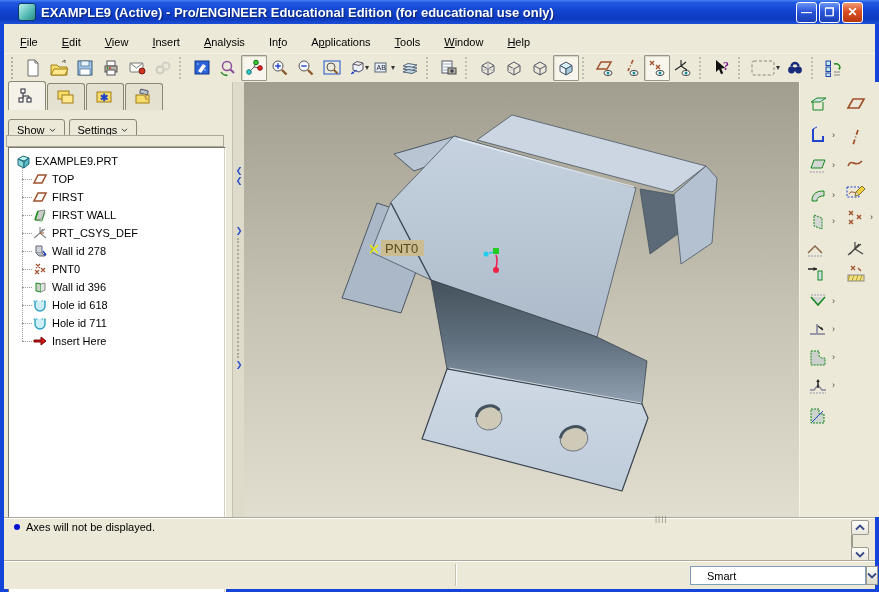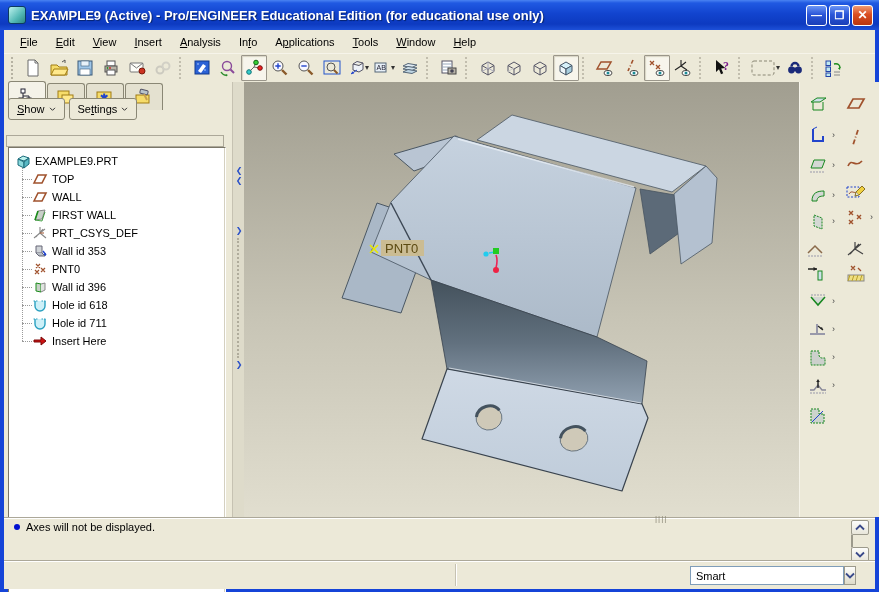--- a/index.html
+++ b/index.html
@@ -1,43 +1,43 @@
 <!DOCTYPE html>
 <html><head>
 <meta charset="utf-8">
 <style>
   html,body{margin:0;padding:0;overflow:hidden;}
   body{width:879px;height:592px;position:relative;font-family:"Liberation Sans",sans-serif;font-size:11px;background:#ece9d8;}
   .win{position:absolute;inset:0;border-left:4px solid #1544d8;border-right:4px solid #1544d8;border-bottom:4px solid #1544d8;box-sizing:border-box;background:#ece9d8;}
   
-  .titlebar{position:absolute;left:-4px;top:0;width:879px;height:30px;display:flex;align-items:center;
-    background:linear-gradient(180deg,#4a83f2 0%,#2059e2 10%,#1244cf 45%,#0d3ac0 80%,#1d50d8 100%);padding:0 6px;box-sizing:border-box;}
+  .titlebar{position:absolute;left:-4px;top:0;width:879px;height:24px;display:flex;align-items:center;
+    background:linear-gradient(180deg,#4a83f2 0%,#2059e2 10%,#1244cf 45%,#0d3ac0 80%,#1d50d8 100%);padding:0 16px;box-sizing:border-box;}
   .appico{width:16px;height:16px;margin:0 5px 0 2px;background:linear-gradient(135deg,#bdf2ee,#52b8b4 60%,#2e8884);border:1px solid #0c3a60;border-radius:3px;flex:0 0 auto;}
   .title{color:#fff;font-weight:bold;font-size:13px;text-shadow:1px 1px 1px #05216b;white-space:nowrap;overflow:hidden;flex:1;}
   .winbtns{display:flex;gap:2px;}
   .wbtn{width:21px;height:21px;border:1px solid #fff;border-radius:3px;color:#fff;font-weight:bold;font-size:11px;line-height:19px;text-align:center;
     background:linear-gradient(180deg,#6a95f5,#2a55d8 45%,#1a3fb8);box-sizing:border-box;}
   .wbtn.close{background:linear-gradient(180deg,#f09a72,#da4e22 45%,#b83610);font-size:12px;}
   
-  .menubar{position:absolute;left:0;top:30px;right:0;height:23px;display:flex;align-items:center;gap:2px;padding-left:8px;border-bottom:1px solid #f6f4ea;}
+  .menubar{position:absolute;left:0;top:30px;right:0;height:23px;display:flex;align-items:center;gap:8px;padding-left:8px;border-bottom:1px solid #f6f4ea;}
   .mi{padding:2px 8px;color:#000;}
   
   .toolbar{position:absolute;left:0;top:53px;right:0;height:29px;display:flex;align-items:center;padding-left:4px;}
   .grip{width:4px;height:22px;border-left:2px dotted #b6b2a2;margin:0 3px;}
   .tsep{width:5px;height:22px;border-left:2px dotted #c2beae;margin:0 3px;}
   .tb{width:26px;height:26px;display:flex;align-items:center;justify-content:center;border:1px solid transparent;border-radius:1px;box-sizing:border-box;}
   .tb.pressed{background:#f7f5ec;border:1px solid #9a968a;box-shadow:inset 1px 1px 1px #d8d4c4;}
   .tb.disabled{opacity:.38;filter:grayscale(1);}
   .dd{font-size:8px;color:#333;margin-left:-2px;}
   
   .leftpanel{position:absolute;left:0;top:82px;width:224px;height:435px;}
   .tabsrow{position:absolute;left:2px;top:0;height:28px;display:flex;align-items:flex-end;gap:1px;padding-left:2px;}
   .ptab{width:36px;height:26px;border:1px solid #8a8775;border-bottom:none;border-radius:3px 3px 0 0;background:#e4e1d0;display:flex;align-items:center;justify-content:center;}
   .ptab.active{background:#f4f2e8;height:28px;}
-  .btnrow{position:absolute;left:2px;top:15px;height:24px;display:flex;gap:4px;align-items:center;padding-left:2px;}
+  .btnrow{position:absolute;left:2px;top:36px;height:24px;display:flex;gap:4px;align-items:center;padding-left:2px;}
   .pbtn{height:20px;border:1px solid #8a8775;border-radius:3px;background:#ece9d8;display:flex;align-items:center;gap:4px;padding:0 8px;}
   .chev{width:7px;height:5px;}
   .treehdr{position:absolute;left:2px;top:53px;width:218px;height:12px;background:#ece9d8;border:1px solid #aca899;box-sizing:border-box;}
   .tree{position:absolute;left:4px;top:65px;width:218px;height:464px;background:#fff;border:1px solid #7a7668;border-right-color:#fff;border-bottom-color:#fff;box-shadow:inset -1px -1px 0 #d4d0c0;box-sizing:border-box;overflow:hidden;padding-top:4px;}
   .trow{display:flex;align-items:center;height:18px;white-space:nowrap;}
   .trow .lbl{margin-left:4px;color:#000;}
   .root{padding-left:6px;}
   .kids{position:relative;margin-left:13px;}
   .kids:before{content:"";position:absolute;left:0;top:-2px;bottom:9px;border-left:1px dotted #9a9a9a;}
   .conn{width:10px;border-top:1px dotted #9a9a9a;flex:0 0 auto;}
@@ -56,21 +56,21 @@
   .msgarea{position:absolute;left:0;top:517px;right:0;height:43px;background:#ece9d8;border-top:1px solid #aca899;box-shadow:inset 0 1px 0 #fff;}
   .hgrip{position:absolute;left:651px;top:-4px;font-size:8px;letter-spacing:1px;color:#8a8775;}
   .msgline{display:flex;align-items:center;gap:6px;height:17px;padding-left:10px;}
   .bullet{width:6px;height:6px;border-radius:50%;background:#0010d0;flex:0 0 auto;}
   .mscroll{position:absolute;right:6px;top:2px;width:18px;height:38px;}
   .sbtn{width:18px;height:15px;border:1px solid #9c9a8c;border-radius:2px;background:linear-gradient(180deg,#fdfdfb,#e8e6da);display:flex;align-items:center;justify-content:center;box-sizing:border-box;}
   .sthumb{width:18px;height:6px;border:1px solid #9c9a8c;border-radius:2px;background:#f4f2e8;margin:1px 0;box-sizing:border-box;}
   .statusbar{position:absolute;left:0;top:560px;right:0;height:28px;background:#ece9d8;border-top:1px solid #aca899;box-shadow:inset 0 1px 0 #fff;}
   .sdiv{position:absolute;left:451px;top:3px;bottom:3px;border-left:1px solid #c6c2b2;border-right:1px solid #fff;}
   .combo{position:absolute;left:686px;top:5px;width:156px;height:19px;display:flex;}
-  .combo input{flex:1;border:1px solid #7f9db9;font-family:"Liberation Sans",sans-serif;font-size:11px;padding:1px 5px;height:100%;box-sizing:border-box;}
+  .combo input{flex:1;border:1px solid #7f9db9;font-family:"Liberation Sans",sans-serif;font-size:11px;padding:1px 16px;height:100%;box-sizing:border-box;}
   .combo .cbtn{width:20px;height:19px;border:1px solid #9c9a8c;background:linear-gradient(180deg,#fdfdfb,#dedbca);display:flex;align-items:center;justify-content:center;box-sizing:border-box;}
   u{text-decoration:underline;}
 </style>
 </head>
 <body>
 
 <div class="win">
 
   <div class="titlebar">
     <span class="appico"></span>
@@ -365,21 +365,21 @@
             <span class="tico"><svg width="16" height="16">
                 <path d="M2 12l4-8h8l-4 8z" fill="none" stroke="#a0522d" stroke-width="1.6"></path>
               </svg></span>
             <span class="lbl">TOP</span>
           </div>
         <div class="trow">
             <span class="conn"></span>
             <span class="tico"><svg width="16" height="16">
                 <path d="M2 12l4-8h8l-4 8z" fill="none" stroke="#a0522d" stroke-width="1.6"></path>
               </svg></span>
-            <span class="lbl">WALL</span>
+            <span class="lbl">FIRST</span>
           </div>
         <div class="trow">
             <span class="conn"></span>
             <span class="tico"><svg width="16" height="16">
                 <path d="M3 13l3-9 7-1-3 9z" fill="#c8d0c8" stroke="#888"></path>
                 <path d="M3 13l3-9" stroke="#1a8c1a" stroke-width="1.6"></path>
                 <path d="M3 13l7 1 3-9" fill="none" stroke="#1a8c1a" stroke-width=".8"></path>
               </svg></span>
             <span class="lbl">FIRST WALL</span>
           </div>
@@ -392,21 +392,21 @@
             <span class="lbl">PRT_CSYS_DEF</span>
           </div>
         <div class="trow">
             <span class="conn"></span>
             <span class="tico"><svg width="16" height="16">
                 <path d="M4 3h6v7H4z" fill="#d0d4d8" stroke="#667"></path>
                 <path d="M4 10l3 3h6l-3-3" fill="#b8bec4" stroke="#667"></path>
                 <path d="M11 8l3 4" stroke="#2244cc" stroke-width="1.4"></path>
                 <path d="M14 13l-.2-3-2.4 1.4z" fill="#2244cc"></path>
               </svg></span>
-            <span class="lbl">Wall id 353</span>
+            <span class="lbl">Wall id 278</span>
           </div>
         <div class="trow">
             <span class="conn"></span>
             <span class="tico"><svg width="16" height="16">
                 <path d="M4 3l4 4M8 3L4 7M3 9l4 4M7 9l-4 4M9 7l4 4M13 7l-4 4" stroke="#a0522d" stroke-width="1.2"></path>
               </svg></span>
             <span class="lbl">PNT0</span>
           </div>
         <div class="trow">
             <span class="conn"></span>

